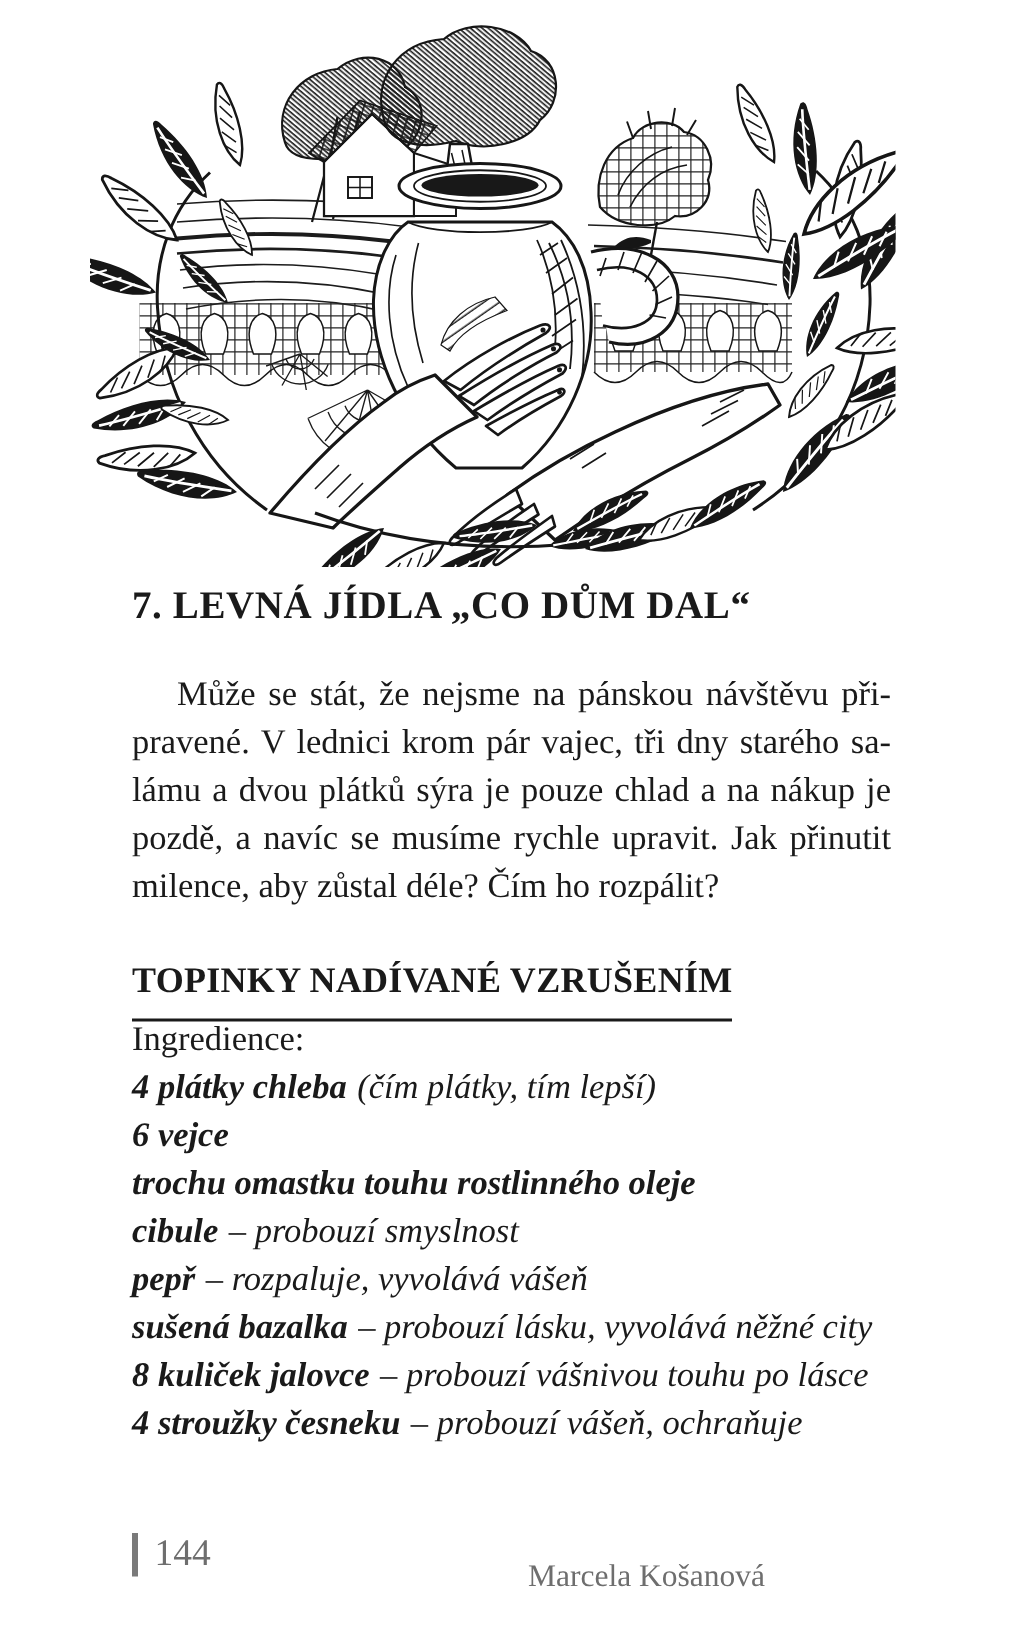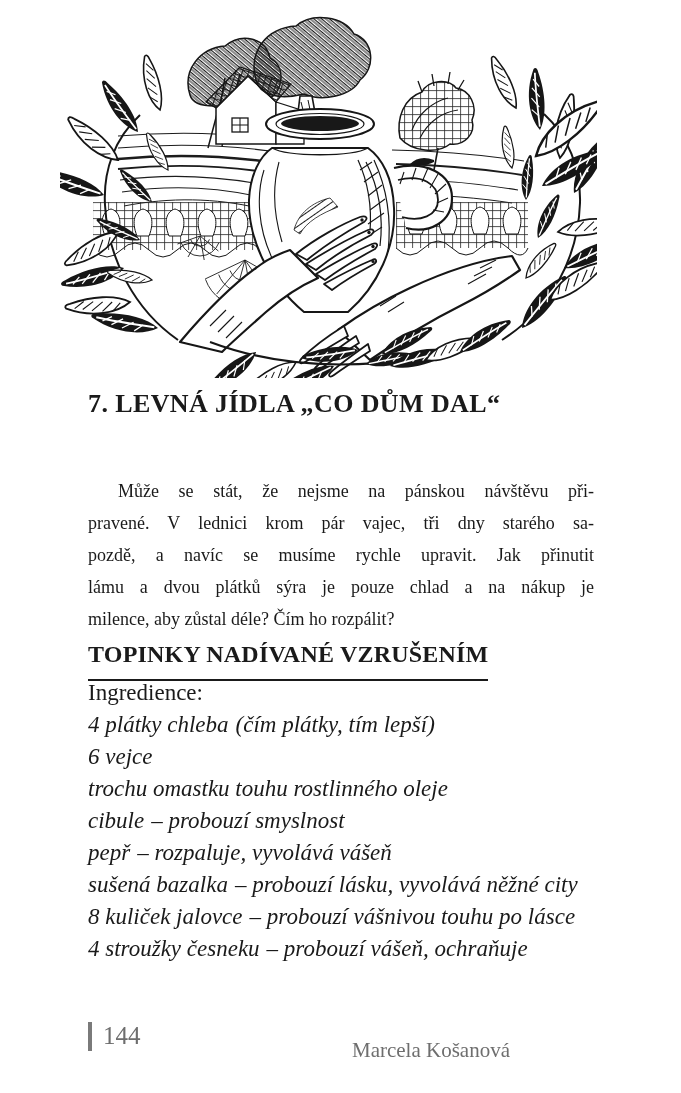--- a/index.html
+++ b/index.html
@@ -12,34 +12,34 @@
   .page{position:relative;width:597px;height:1093px;overflow:hidden;background:#fff;}
 
   .illustration{position:absolute;top:10px;left:60px;width:560px;height:368px;margin:0;}
   .illustration svg{display:block;width:100%;height:100%;}
 
   .chapter-heading{
     position:absolute;top:389px;left:88px;margin:0;
     font-size:26px;font-weight:bold;letter-spacing:.4px;white-space:nowrap;
   }
 
-  .intro{position:absolute;top:447px;left:88px;width:506px;font-size:18px;line-height:32px;margin-top:28px;}
+  .intro{position:absolute;top:447px;left:88px;width:506px;font-size:23px;line-height:32px;}
   .intro .line{text-align:justify;text-align-last:justify;white-space:normal;}
   .intro .line.first{text-indent:30px;}
   .intro .line.last{text-align:center;text-align-last:left;}
 
   .recipe{position:absolute;top:641px;left:88px;width:512px;}
   .recipe-title{
     margin:0 0 9px 0;font-size:24px;font-weight:bold;letter-spacing:.2px;white-space:nowrap;
   }
   .recipe-title span{border-bottom:2px solid #1a1a1a;padding-bottom:12px;}
   .ingredients-label{font-size:23px;line-height:32px;}
   .ingredients{list-style:none;margin:0;padding:0;}
   .ingredients li{font-style:italic;font-size:23px;line-height:32px;white-space:nowrap;}
-  .ingredients .name{font-weight:normal;text-align:right;}
+  .ingredients .name{font-weight:bold;text-align:right;}
   .ingredients .note{margin-left:7px;}
   .ingredients .note:empty{margin-left:0;}
 
   .page-footer{
     position:absolute;top:1021px;left:88px;right:87px;
     display:flex;justify-content:space-between;align-items:flex-start;
     color:#6e6e6e;
   }
   .pageno{display:flex;align-items:center;font-size:25px;line-height:30px;}
   .pageno-bar{width:4px;height:29px;background:#7a7a7a;margin-right:11px;}
@@ -231,22 +231,22 @@
         <use href="#lfD" transform="translate(400,342) rotate(-12) scale(1.05)"></use>
       </g>
     </svg>
   </figure>
 
   <h1 class="chapter-heading">7. LEVNÁ JÍDLA „CO DŮM DAL“</h1>
 
   <div class="intro">
     <div class="line first">Může se stát, že nejsme na pánskou návštěvu při-</div>
     <div class="line">pravené. V lednici krom pár vajec, tři dny starého sa-</div>
+    <div class="line">lámu a dvou plátků sýra je pouze chlad a na nákup je</div>
     <div class="line">pozdě, a navíc se musíme rychle upravit. Jak přinutit</div>
-    <div class="line">lámu a dvou plátků sýra je pouze chlad a na nákup je</div>
     <div class="line last">milence, aby zůstal déle? Čím ho rozpálit?</div>
   </div>
 
   <section class="recipe">
     <h2 class="recipe-title"><span>TOPINKY NADÍVANÉ VZRUŠENÍM</span></h2>
     <div class="ingredients-label">Ingredience:</div>
     <ul class="ingredients">
       <li><span class="name">4 plátky chleba</span><span class="note">(čím plátky, tím lepší)</span></li>
       <li><span class="name">6 vejce</span><span class="note"></span></li>
       <li><span class="name">trochu omastku touhu rostlinného oleje</span><span class="note"></span></li>

